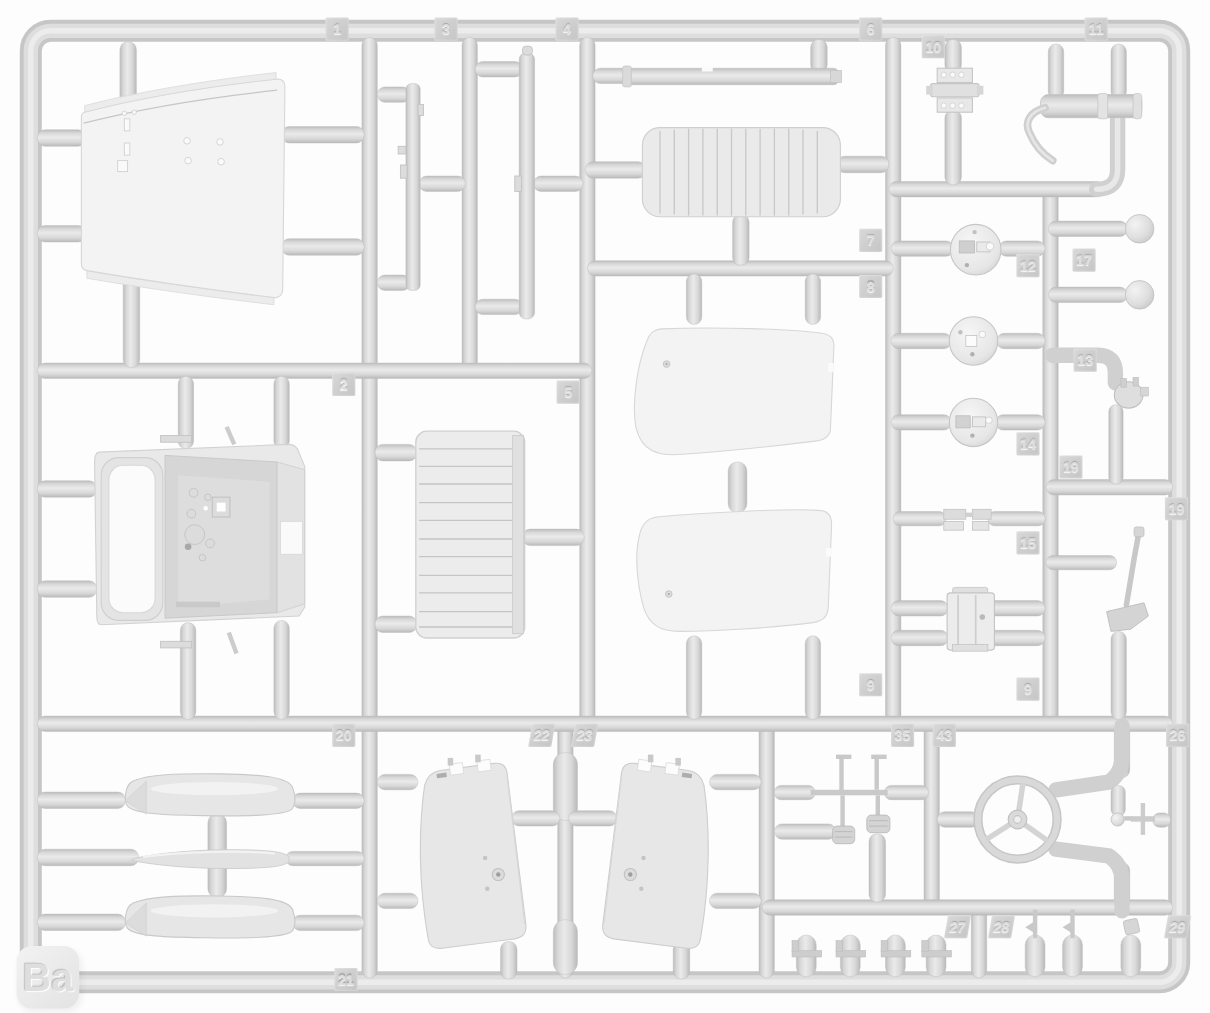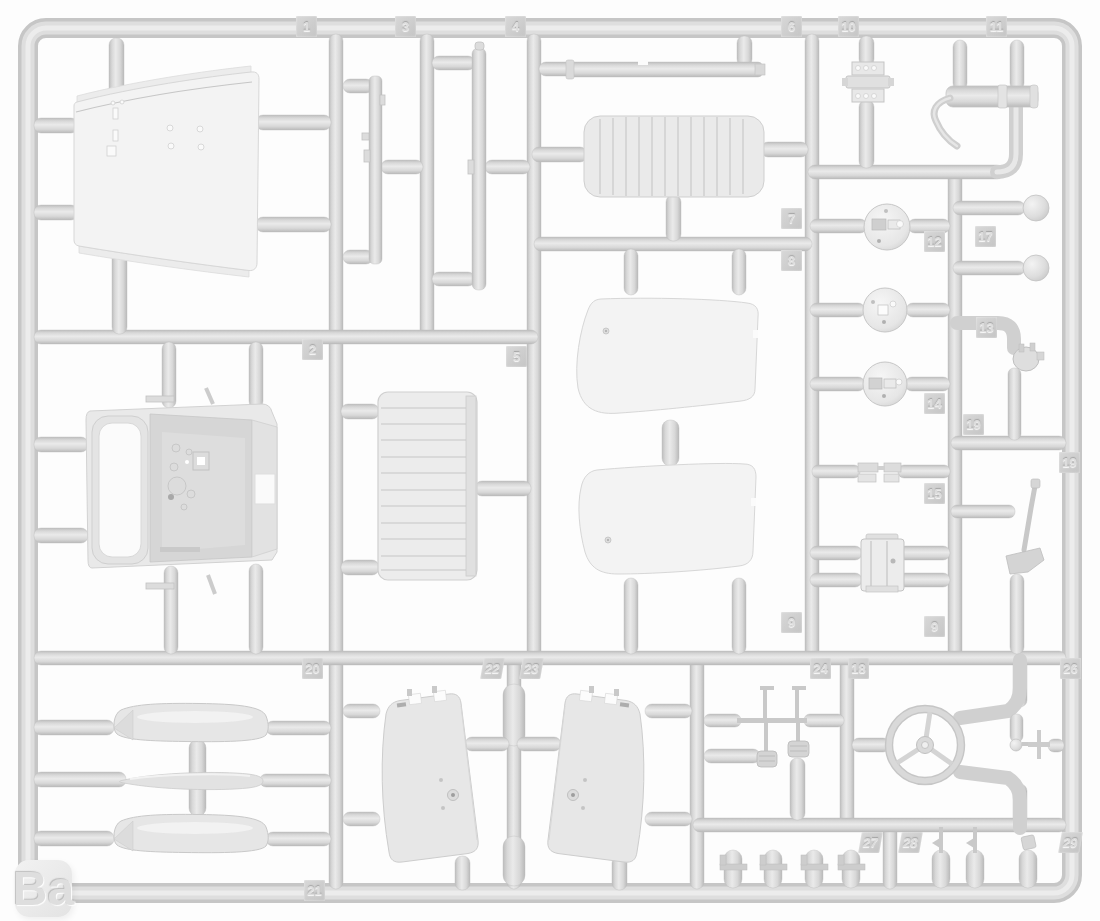--- a/index.html
+++ b/index.html
@@ -9,21 +9,21 @@
   .tag{position:absolute;width:21px;height:21px;
        background:linear-gradient(135deg,#d8d8d8,#c5c5c5);
        display:flex;align-items:center;justify-content:center;
        font-size:13px;font-weight:bold;color:#dcdcdc;border-radius:1px;
        text-shadow:0 1px 1px rgba(255,255,255,.9),0 -1px 1px rgba(125,125,125,.55);
        box-shadow:inset 0 0 2px rgba(255,255,255,.65)}
   .skew{transform:skewX(-10deg)}
   .ba{position:absolute;left:15px;top:860px;width:57px;height:57px;
       background:linear-gradient(135deg,#f2f2f2,#e3e3e3);border-radius:14px;
       display:flex;align-items:center;justify-content:center;
-      font-size:48px;font-weight:bold;color:#dedede;
+      font-size:36px;font-weight:bold;color:#dedede;
       text-shadow:1px 1px 1px rgba(255,255,255,.95),-1px -1px 1px rgba(145,145,145,.5);
       box-shadow:2px 3px 6px rgba(0,0,0,.06)}
   .vb{fill:url(#gv);stroke:#bdbdbd;stroke-width:.4}
   .hb{fill:url(#gh);stroke:#bdbdbd;stroke-width:.4}
   .part{fill:#f3f3f3;stroke:#d7d7d7;stroke-width:1}
   .det{fill:#dcdcdc;stroke:#c2c2c2;stroke-width:.8}
   .hole{fill:#fafafa;stroke:#d0d0d0;stroke-width:.8}
   .ln{stroke:#c6c6c6;stroke-width:1.2;fill:none}
   .pipe{stroke:#d0d0d0;stroke-width:14;fill:none;stroke-linecap:round}
   .pipehl{stroke:#e8e8e8;stroke-width:5;fill:none;stroke-linecap:round}
@@ -428,40 +428,40 @@
     <use href="#slever" transform="translate(34,0)"></use>
     <rect class="vb" x="1019" y="850" width="18" height="38" rx="9"></rect>
     <rect x="1022" y="836" width="13" height="13" rx="2" fill="#d6d6d6" stroke="#bdbdbd" stroke-width=".7" transform="rotate(-12 1028 842)"></rect>
   </g>
 </svg>
 
 <div class="tag" style="left:296px;top:16px">1</div>
 <div class="tag" style="left:395px;top:16px">3</div>
 <div class="tag" style="left:505px;top:16px">4</div>
 <div class="tag" style="left:781px;top:16px">6</div>
-<div class="tag" style="left:838px;top:16px">10</div>
+<div class="tag" style="left:838px;top:32px">10</div>
 <div class="tag" style="left:986px;top:16px">11</div>
 <div class="tag" style="left:781px;top:208px">7</div>
 <div class="tag" style="left:781px;top:250px">8</div>
 <div class="tag" style="left:781px;top:612px">9</div>
 <div class="tag" style="left:924px;top:231px">12</div>
 <div class="tag" style="left:975px;top:226px">17</div>
 <div class="tag" style="left:976px;top:317px">13</div>
 <div class="tag" style="left:924px;top:393px">14</div>
 <div class="tag" style="left:963px;top:414px">19</div>
 <div class="tag" style="left:924px;top:483px">15</div>
 <div class="tag" style="left:924px;top:616px">9</div>
 <div class="tag" style="left:1059px;top:452px">19</div>
 <div class="tag" style="left:302px;top:339px">2</div>
 <div class="tag" style="left:506px;top:346px">5</div>
 <div class="tag" style="left:302px;top:658px">20</div>
 <div class="tag skew" style="left:482px;top:658px">22</div>
 <div class="tag skew" style="left:521px;top:658px">23</div>
-<div class="tag" style="left:810px;top:658px">24</div>
-<div class="tag" style="left:848px;top:658px">18</div>
+<div class="tag" style="left:810px;top:658px">35</div>
+<div class="tag" style="left:848px;top:658px">43</div>
 <div class="tag" style="left:1060px;top:658px">26</div>
 <div class="tag skew" style="left:860px;top:832px">27</div>
 <div class="tag skew" style="left:900px;top:832px">28</div>
 <div class="tag skew" style="left:1060px;top:832px">29</div>
 <div class="tag" style="left:304px;top:880px">21</div>
 
 <div class="ba">Ba</div>
 
 </div>
 

